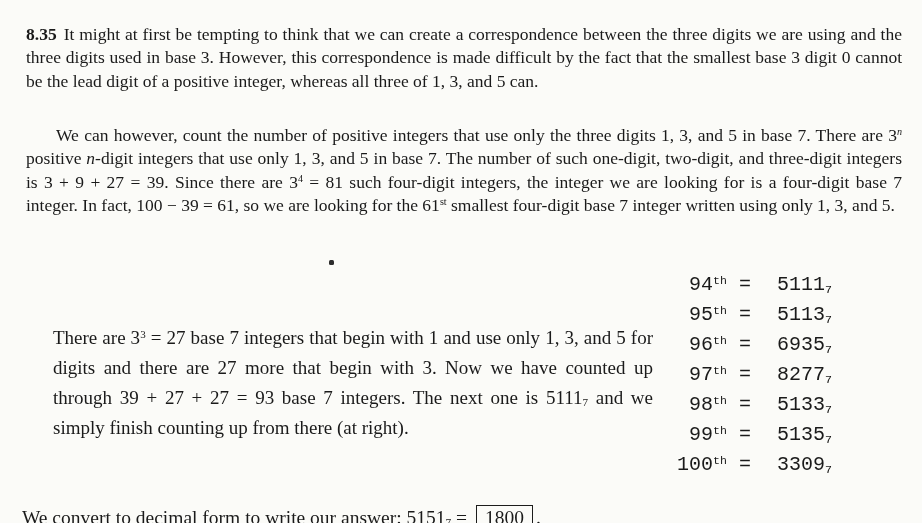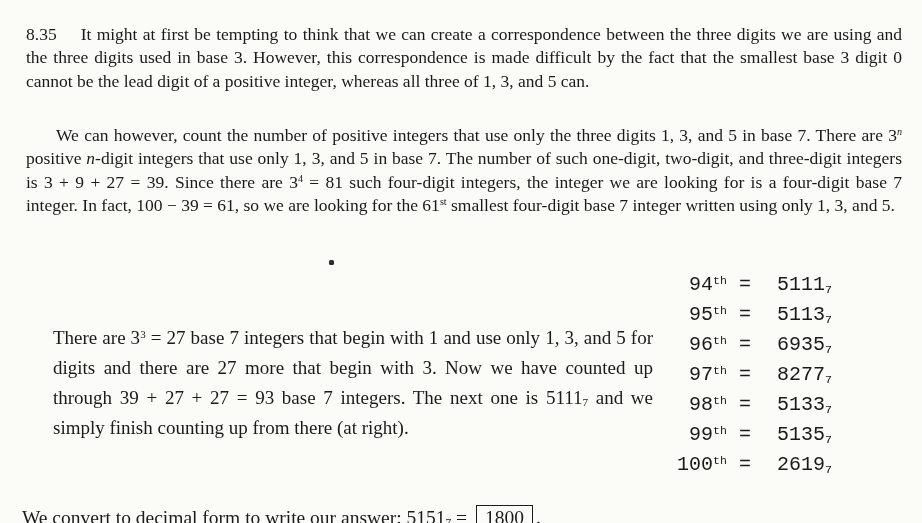--- a/index.html
+++ b/index.html
@@ -72,21 +72,21 @@
     margin-left:11px;
     width:14px;
     text-align:center;
   }
   .eq-val{
     display:inline-block;
     margin-left:25px;
     white-space:nowrap;
   }
   
-  .s-bold{font-weight:400; padding-right:24px;}
+  .s-bold{font-weight:700; padding-right:7px;}
   .s-italic{font-style:italic;}
   .s-sup{font-size:0.58em; vertical-align:0.55em; line-height:0;}
   .s-sup-italic{font-size:0.58em; vertical-align:0.55em; font-style:italic; line-height:0;}
   .s-sub{font-size:0.58em; vertical-align:-0.22em; line-height:0;}
   .s-boxed{
     display:inline-block;
     border:1.5px solid #1c1c1c;
     padding:1px 8px 2px 8px;
     margin:0 3px 0 4px;
     line-height:1.15;
@@ -139,19 +139,19 @@
 
       <div class="eq-row">
         <span class="eq-ord"><span>99</span><span class="s-sup">th</span></span>
         <span class="eq-rel">=</span>
         <span class="eq-val"><span>5135</span><span class="s-sub">7</span></span>
       </div>
 
       <div class="eq-row">
         <span class="eq-ord"><span>100</span><span class="s-sup">th</span></span>
         <span class="eq-rel">=</span>
-        <span class="eq-val"><span>2619</span><span class="s-sub">7</span></span>
+        <span class="eq-val"><span>3309</span><span class="s-sub">7</span></span>
       </div>
     </div>
 
   <p class="conclusion"><span>We convert to decimal form to write our answer: 5151</span><span class="s-sub">7</span><span> = </span><span class="s-boxed">1800</span><span>.</span></p>
 
 </div>
 
 </body></html>

